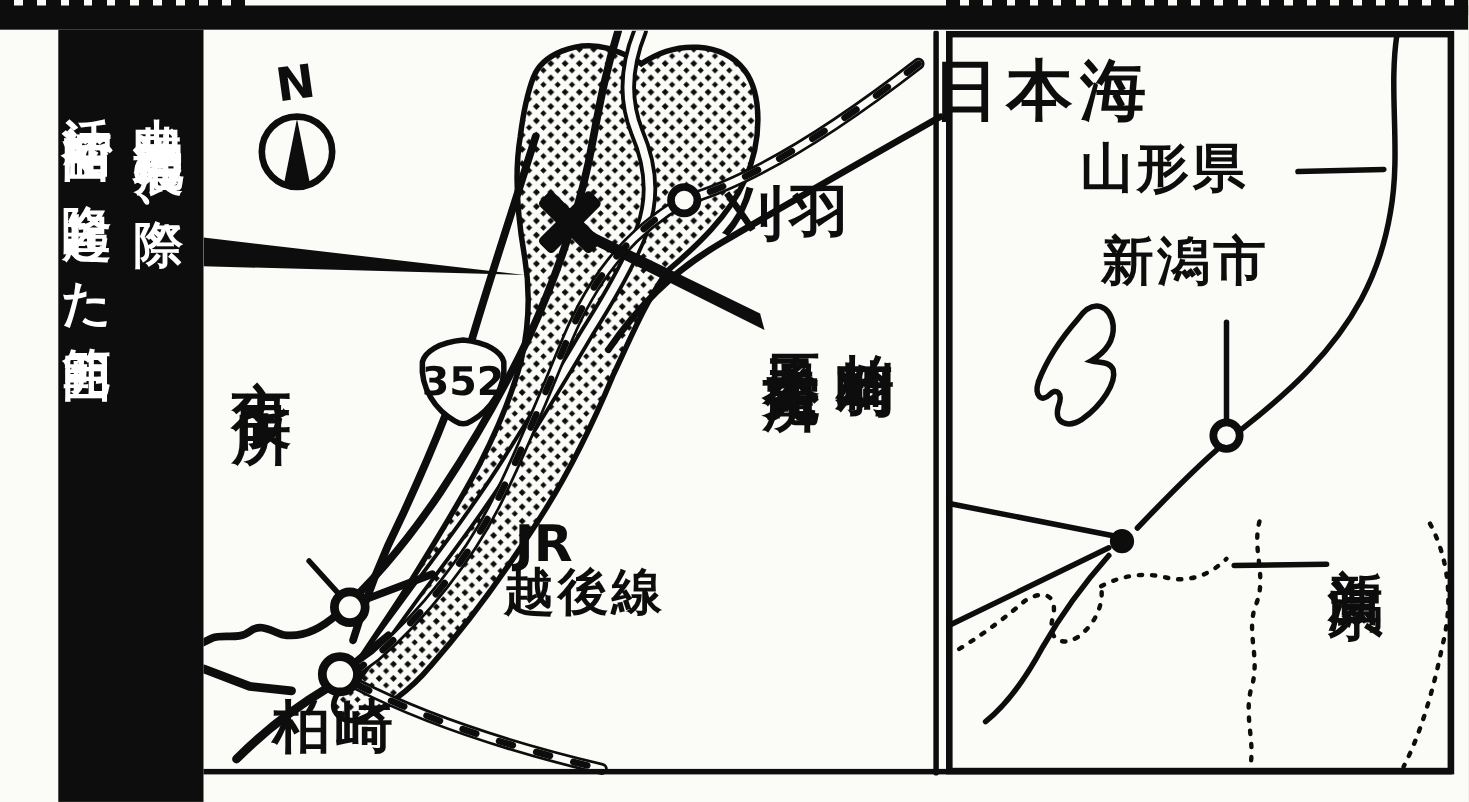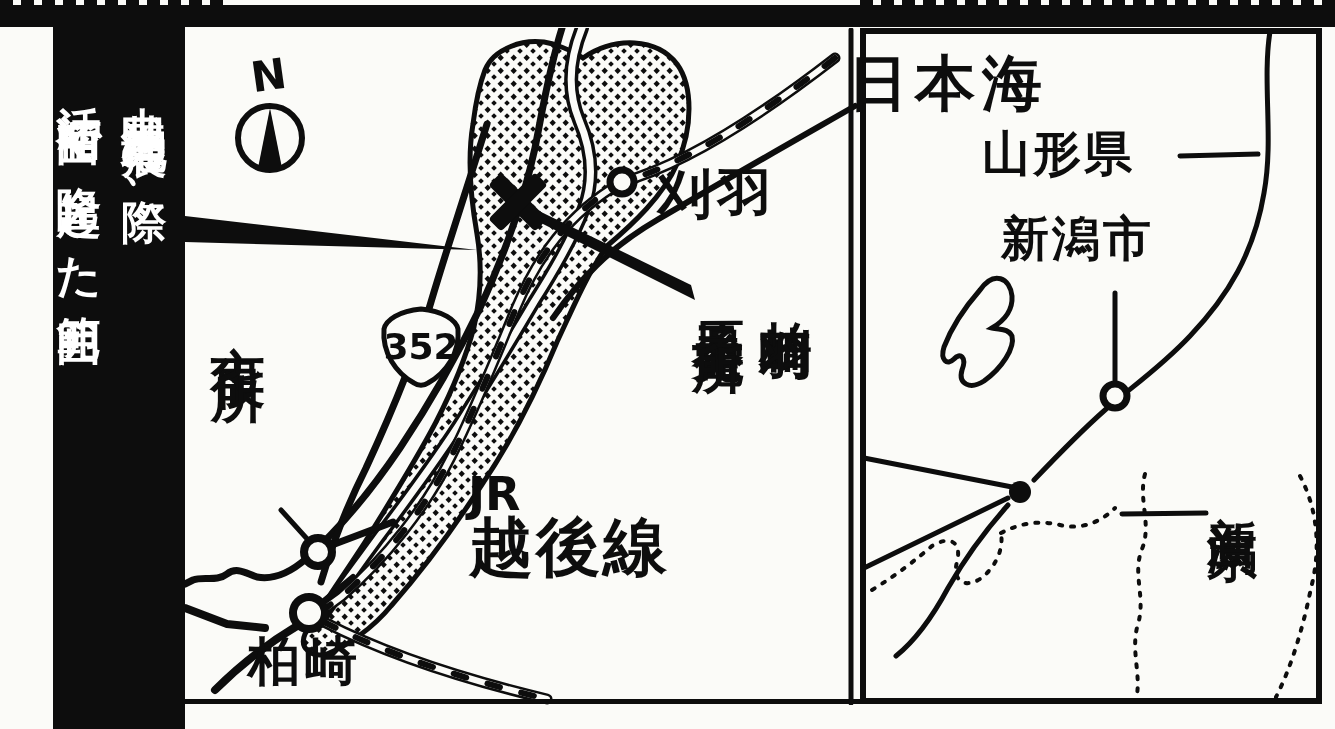--- a/index.html
+++ b/index.html
@@ -119,21 +119,21 @@
   </svg>
 
   <div class="lbl" style="left:658px;top:166px;font-size:54px;letter-spacing:6px;">刈羽</div>
 
   <div class="lbl vtext" style="left:684px;top:280px;font-size:52px;line-height:1.3;">
     <span style="display:block;letter-spacing:4px;">柏崎刈羽</span>
     <span style="display:block;letter-spacing:4px;">原子力発電所</span>
   </div>
 
   <div class="lbl" style="left:468px;top:446px;font-size:46px;margin-top:24px;">JR</div>
-  <div class="lbl" style="left:458px;top:514px;font-size:64px;letter-spacing:3px;margin-left:11px;">越後線</div>
+  <div class="lbl" style="left:458px;top:514px;font-size:46px;letter-spacing:3px;">越後線</div>
 
   <div class="lbl vtext" style="left:209px;top:302px;font-size:54px;letter-spacing:12px;">市役所</div>
 
   <div class="lbl" style="left:248px;top:634px;font-size:52px;letter-spacing:5px;">柏崎</div>
 
   <div class="lbl" style="left:848px;top:52px;font-size:60px;letter-spacing:7px;">日本海</div>
   <div class="lbl" style="left:982px;top:128px;font-size:48px;letter-spacing:3px;text-align:right;">山形県</div>
   <div class="lbl" style="left:982px;top:213px;font-size:48px;letter-spacing:3px;margin-left:19px;">新潟市</div>
   <div class="lbl vtext" style="left:1206px;top:476px;font-size:50px;letter-spacing:10px;">新潟県</div>
 

